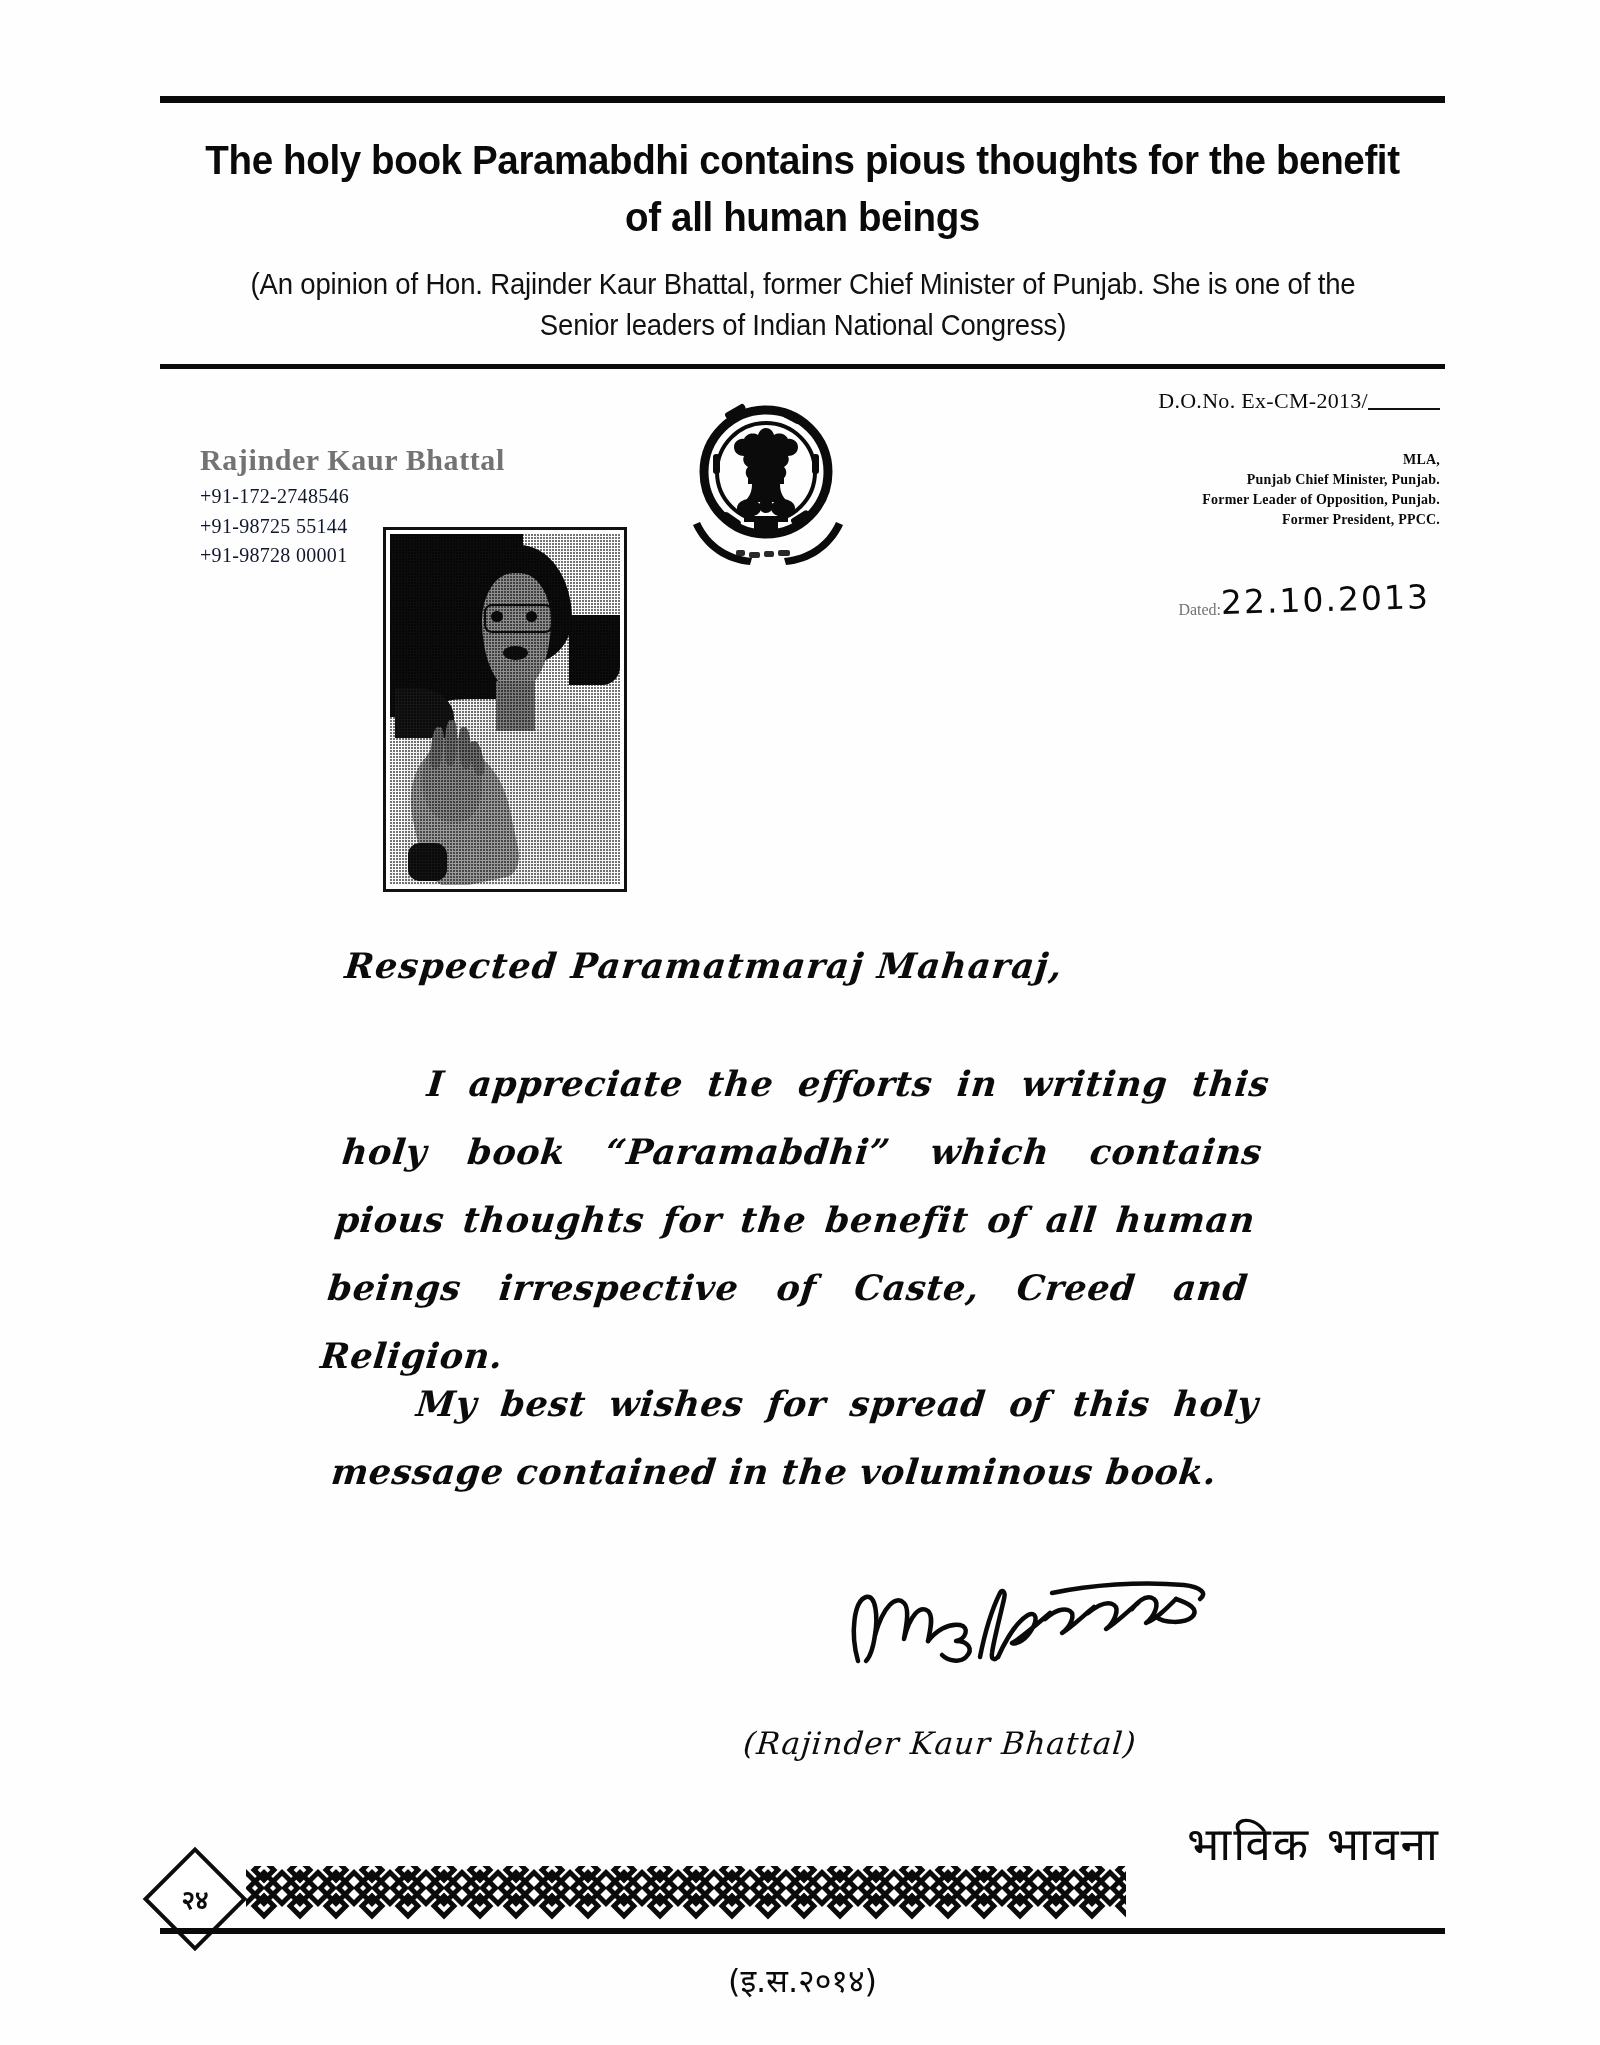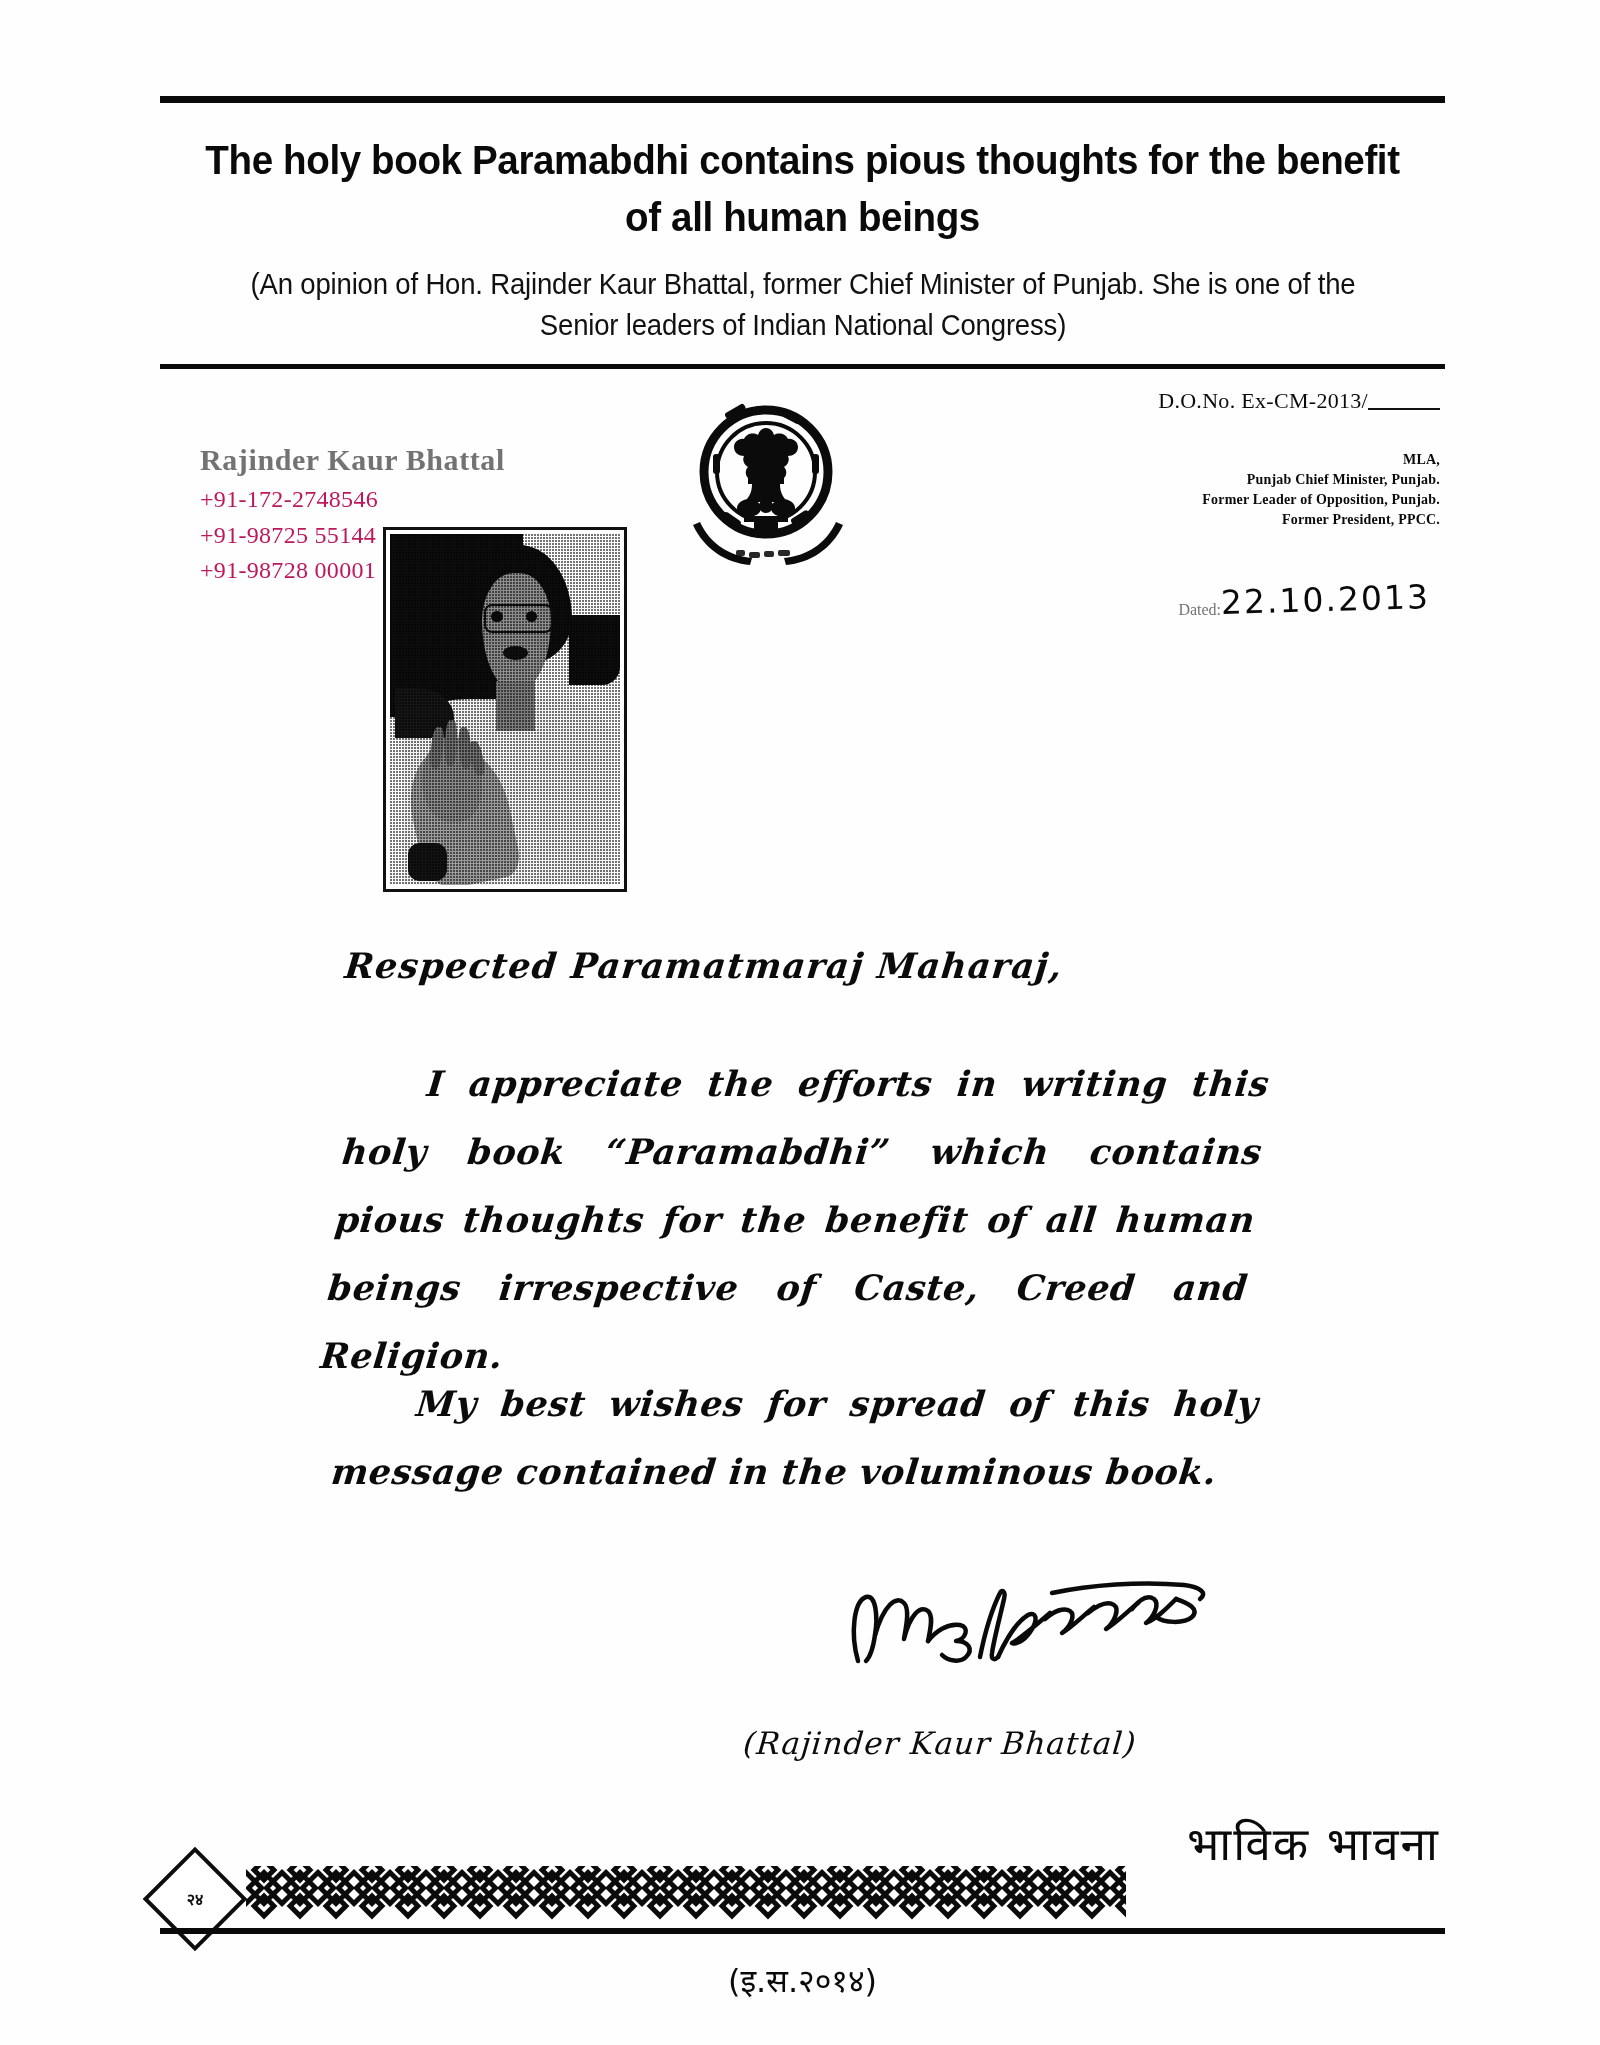--- a/index.html
+++ b/index.html
@@ -74,24 +74,24 @@
     font-family: "Liberation Serif", "DejaVu Serif", serif;
     font-weight: bold;
     font-size: 30px;
     letter-spacing: 0.6px;
     white-space: nowrap;
     color: #737373;
   }
   .lh-phones {
     margin-top: 5px;
     font-family: "Liberation Serif", "DejaVu Serif", serif;
-    font-size: 24px;
+    font-size: 20px;
     line-height: 1.48;
     letter-spacing: 0.3px;
-    color: #be185d;
+    color: #0f172a;
   }
 
   
   .photo-frame {
     position: absolute;
     left: 383px;
     top: 527px;
     width: 244px;
     height: 365px;
     border: 3px solid #111;
@@ -353,21 +353,21 @@
     position: absolute;
     left: 158px;
     top: 1862px;
     width: 74px;
     height: 74px;
     display: flex;
     align-items: center;
     justify-content: center;
     font-family: Liberation Mono, monospace;
     font-weight: bold;
-    font-size: 16px;
+    font-size: 26px;
     color: #0d0d0d;
   }
   .lattice {
     position: absolute;
     left: 246px;
     top: 1866px;
     width: 880px;
     height: 58px;
     overflow: hidden;
   }

